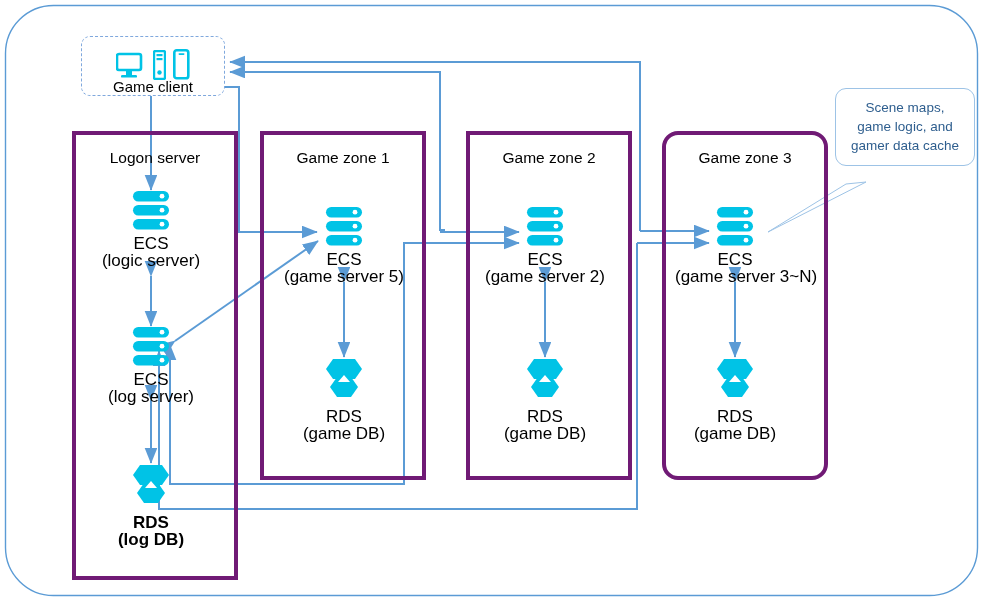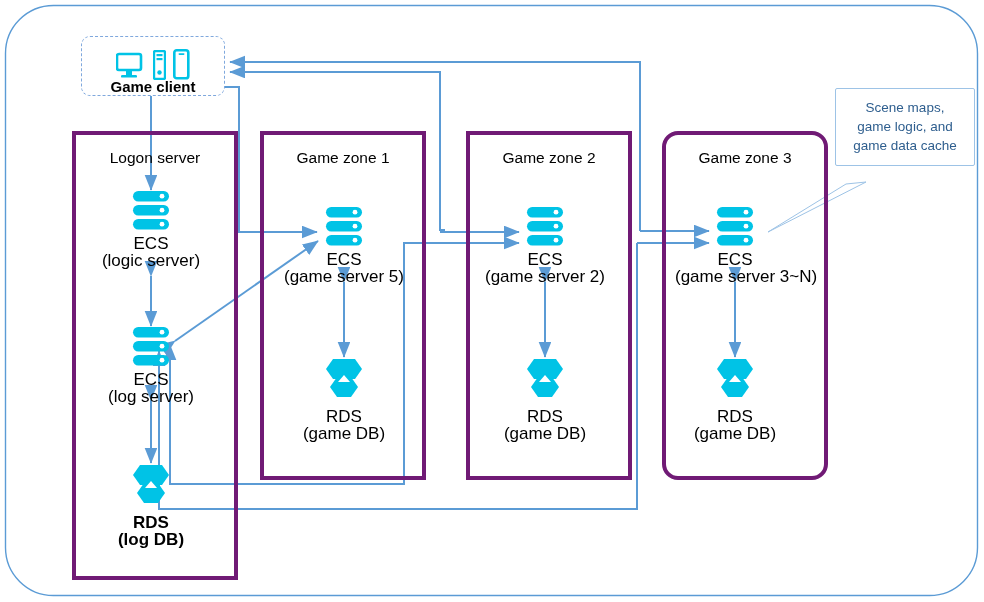--- a/index.html
+++ b/index.html
@@ -9,25 +9,25 @@
   svg.layer{position:absolute;left:0;top:0;width:984px;height:602px;pointer-events:none;}
 
   .node{position:absolute;text-align:center;}
   .node .lbl{font-size:17px;line-height:16.5px;color:#000;white-space:nowrap;}
   .node .lbl.bold{font-weight:bold;}
 
   .zone{position:absolute;border:4px solid #701a75;background:transparent;}
   .zone-title{position:absolute;width:100%;text-align:center;font-size:15.5px;color:#000;}
 
   .client-box{position:absolute;border:1px dashed #7fa8dd;border-radius:9px;
-              background:#ffffff;text-align:center;font-weight:bold;}
+              background:#ffffff;text-align:center;}
   .client-box .clabel{font-size:15px;color:#000;margin-top:-2px;}
   .client-icons{display:flex;align-items:flex-end;justify-content:center;gap:7px;height:38px;padding-top:5px;}
 
-  .callout{position:absolute;border:1px solid #9dc3e6;border-radius:2px;background:#fff;
+  .callout{position:absolute;border:1px solid #9dc3e6;border-radius:11px;background:#fff;
            text-align:center;padding:9px 13px 8px;box-sizing:border-box;}
   .callout .ctext{font-size:13.5px;line-height:19px;color:#2e5e8e;}
 </style>
 </head>
 <body>
 
 <div id="canvas">
 
   <svg class="layer" viewBox="0 0 984 602">
     <defs>
@@ -115,21 +115,21 @@
         <rect x="1.3" y="1.3" width="14" height="28" rx="2.4" fill="none" stroke="#00c3e6" stroke-width="2.6"></rect>
         <rect x="5.5" y="4.2" width="6" height="1.7" rx="0.8" fill="#00c3e6"></rect>
       </svg>
     </div>
     <div class="clabel">Game client</div>
   </div>
 
   <div class="callout" style="left:835px;top:88px;width:140px;height:78px;">
     <div class="ctext">Scene maps,</div>
     <div class="ctext">game logic, and</div>
-    <div class="ctext">game data cache</div>
+    <div class="ctext">gamer data cache</div>
   </div>
 
   <div class="node" style="left:91px;top:190px;width:120px;">
     <svg width="46" height="42" viewBox="0 0 46 42">
       <rect x="5" y="1" width="36" height="10.5" rx="5.2" fill="#00c3e6"></rect>
       <circle cx="34" cy="6.2" r="2.4" fill="#fff"></circle>
       <rect x="5" y="15" width="36" height="10.5" rx="5.2" fill="#00c3e6"></rect>
       <circle cx="34" cy="20.2" r="2.4" fill="#fff"></circle>
       <rect x="5" y="29" width="36" height="10.5" rx="5.2" fill="#00c3e6"></rect>
       <circle cx="34" cy="34.2" r="2.4" fill="#fff"></circle>

